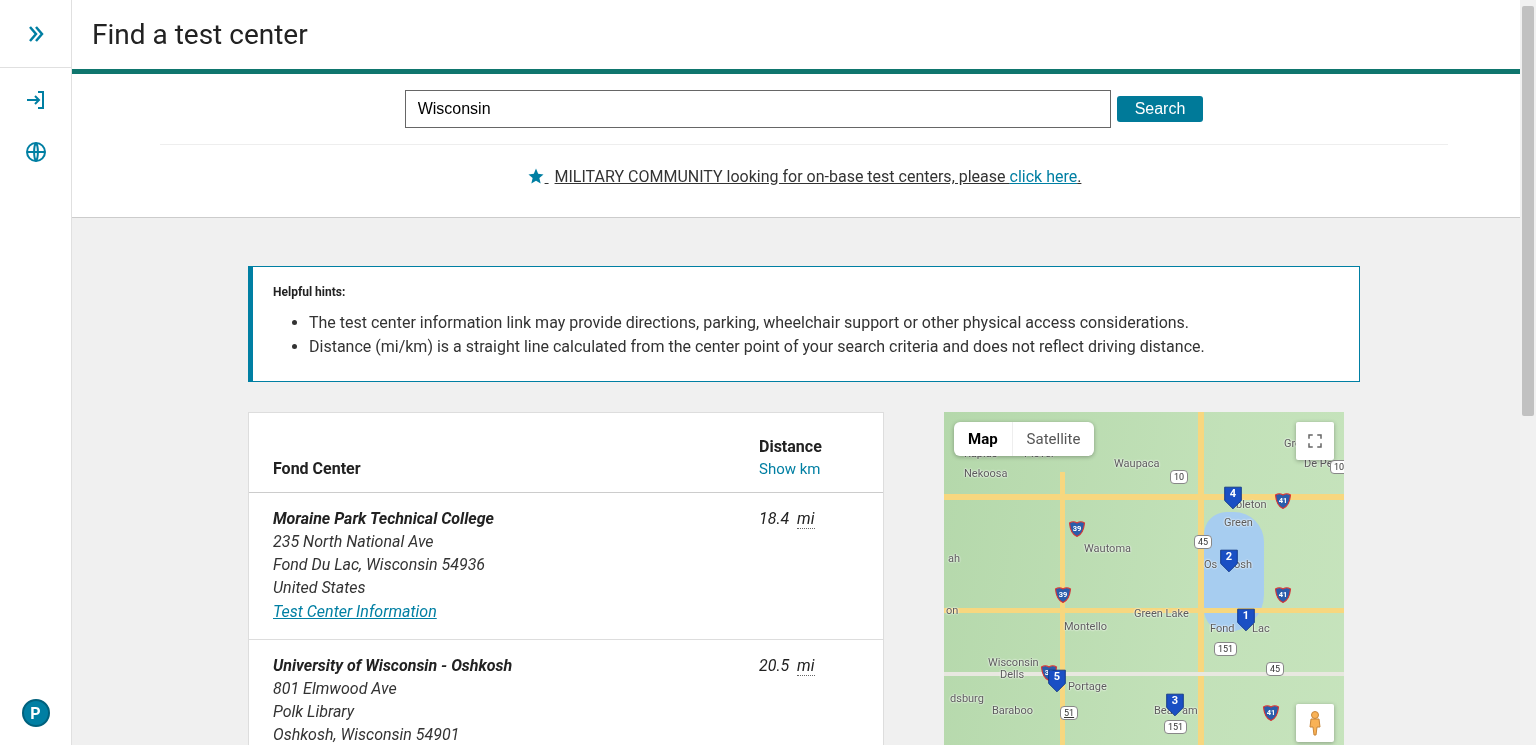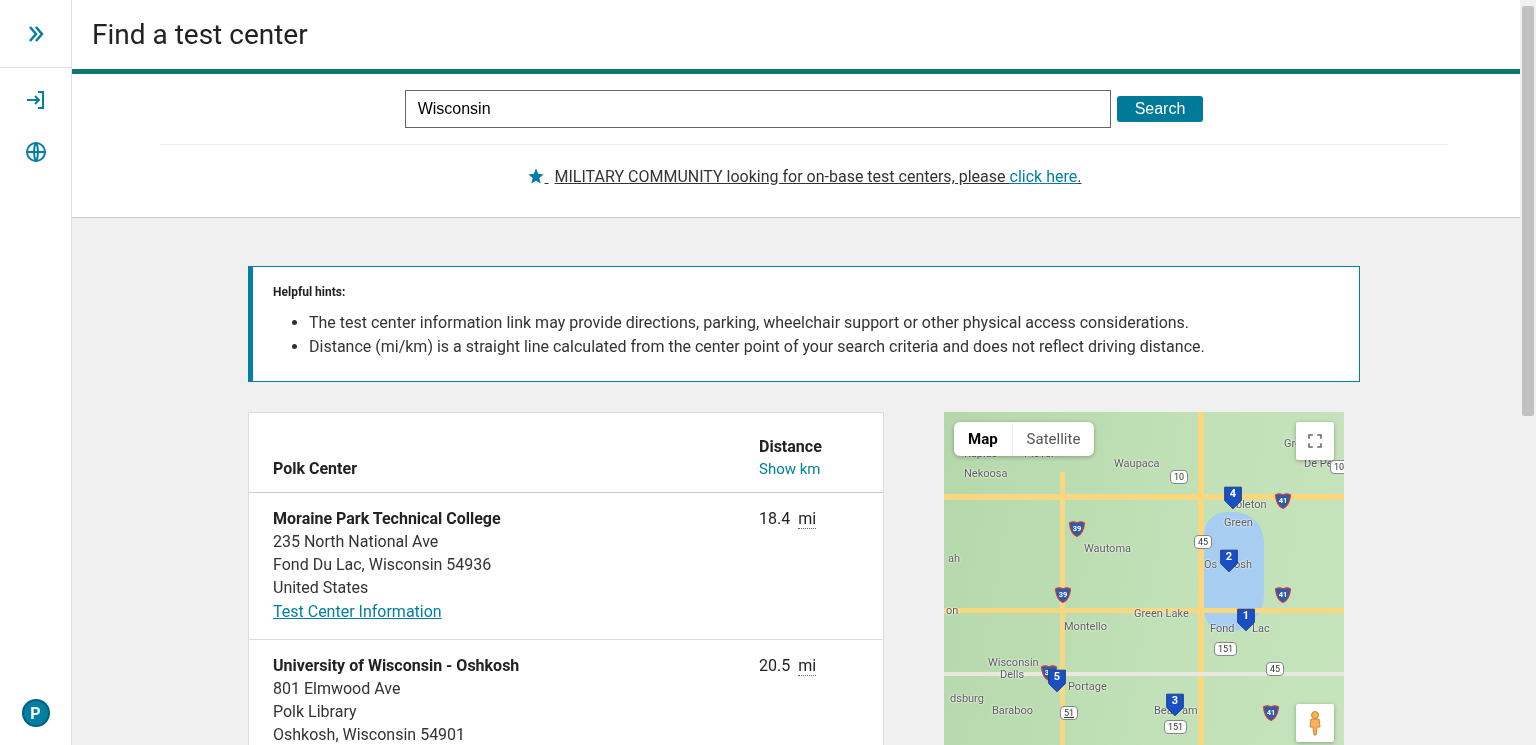--- a/index.html
+++ b/index.html
@@ -156,20 +156,21 @@
     align-items:flex-end;
   }
   .col-name { flex:1; font-weight:700; font-size:16px; color:#222;}
   .col-dist { width:100px; text-align:left;}
   .col-dist .dist-label { font-weight:700; font-size:16px; color:#222;}
   .col-dist .show-km { color:#007FA3; font-size:15px; cursor:pointer; display:block; margin-top:4px;}
   .result-item {
     display:flex;
     padding: 16px 24px 18px;
     border-bottom:1px solid #ddd;
+    font-style:italic;
   }
   .result-left { flex:1; }
   .result-name { font-weight:700; font-size:16px; color:#222; margin-bottom:2px;}
   .result-line { font-size:16px; color:#333; line-height:1.45;}
   .result-link { color:#007FA3; text-decoration:underline; font-size:16px; cursor:pointer; display:inline-block; margin-top:2px;}
   .result-dist { width:100px; font-size:16px; color:#222;}
   .result-dist .unit { border-bottom:1px dotted #666;}
   .map-panel {
     width:400px;
     height:400px;
@@ -310,21 +311,21 @@
           <div class="hint-title">Helpful hints:</div>
           <ul class="hint-list">
             <li>The test center information link may provide directions, parking, wheelchair support or other physical access considerations.</li>
             <li>Distance (mi/km) is a straight line calculated from the center point of your search criteria and does not reflect driving distance.</li>
           </ul>
         </div>
 
         <div class="results-row">
           <div class="results-panel">
             <div class="table-header">
-              <div class="col-name">Polk Center</div>
+              <div class="col-name">Fond Center</div>
               <div class="col-dist">
                 <span class="dist-label">Distance</span>
                 <span class="show-km">Show km</span>
               </div>
             </div>
 
             <div class="result-item">
               <div class="result-left">
                 <div class="result-name">Moraine Park Technical College</div>
                 <div class="result-line">235 North National Ave</div>

